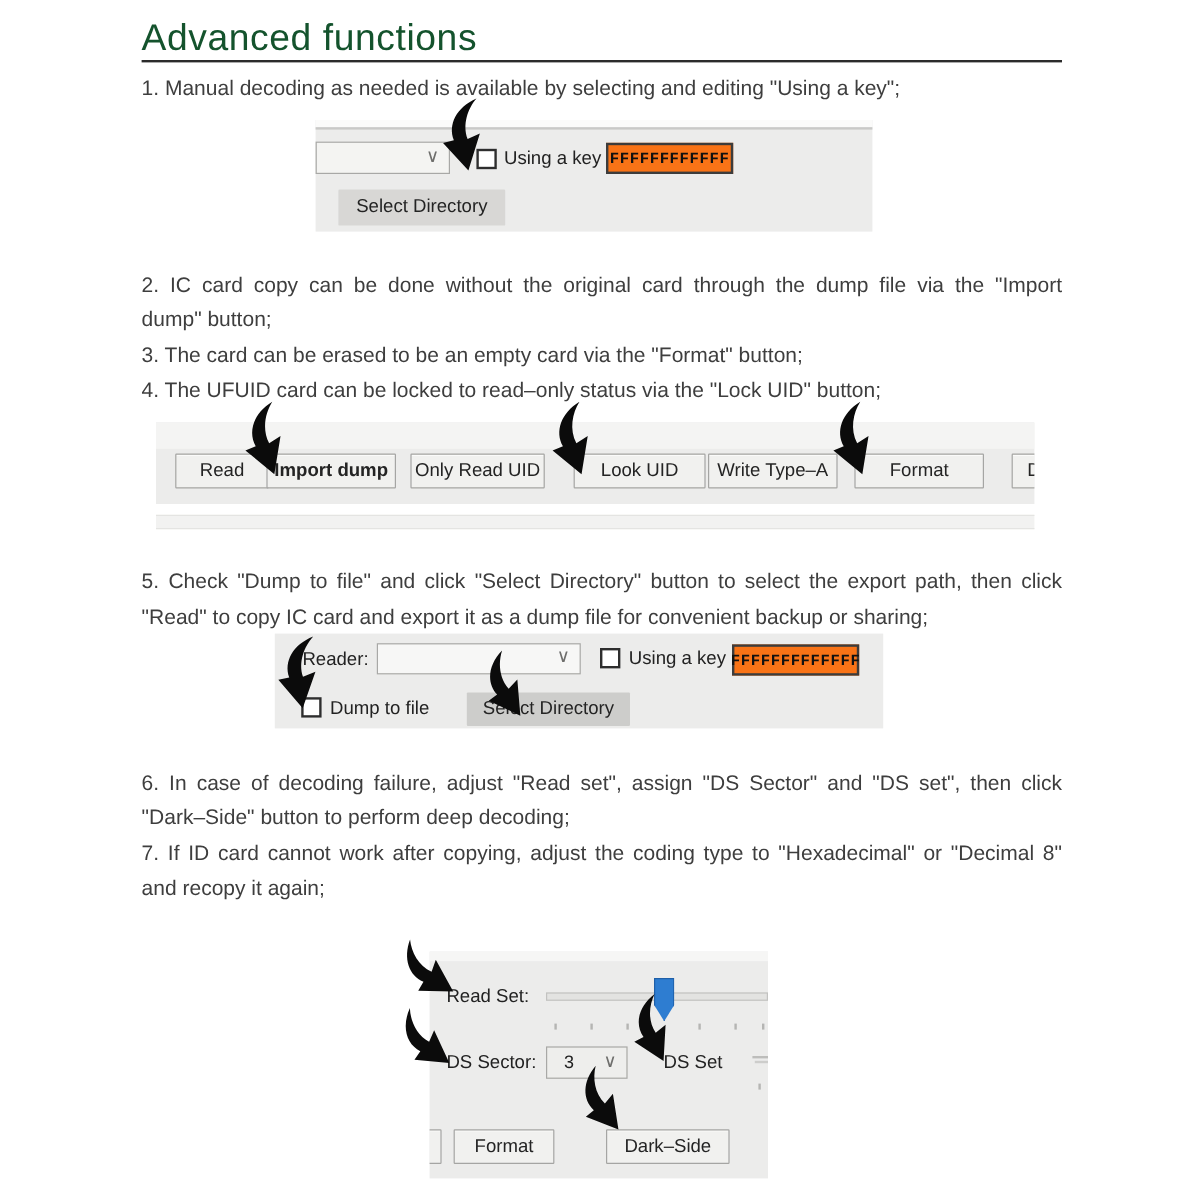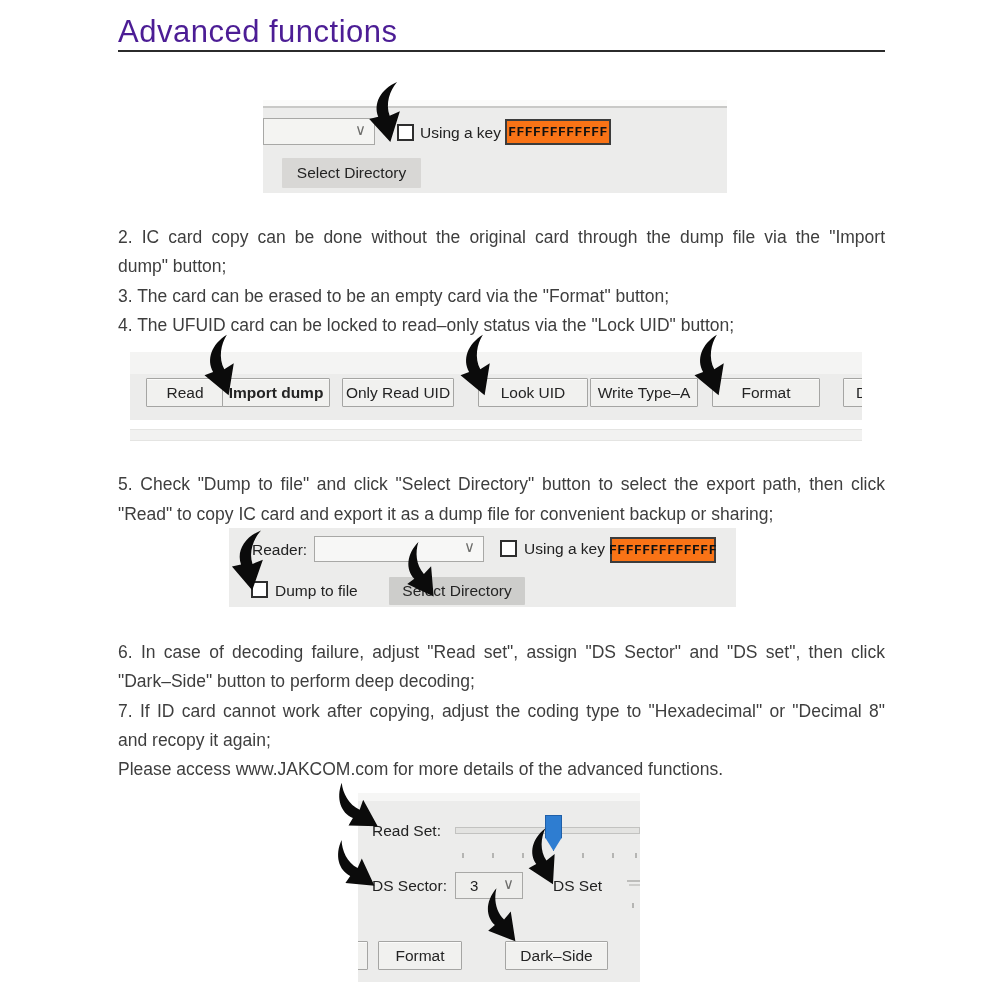--- a/index.html
+++ b/index.html
@@ -1,19 +1,19 @@
 <!DOCTYPE html>
 <html><head>
 <meta charset="utf-8">
 <style>
   html,body{margin:0;padding:0;background:#fff;}
   .page{position:relative;width:1000px;height:1000px;background:#ffffff;
         font-family:"Liberation Sans",sans-serif;color:#3d3d3d;overflow:hidden;}
   .abs{position:absolute;}
-  .title{left:118px;top:14px;font-size:31px;color:#4c1d95;letter-spacing:.5px;}
+  .title{left:118px;top:14px;font-size:31px;color:#14532d;letter-spacing:.5px;}
   .rule{left:118px;top:50px;width:767px;height:2px;background:#2b2b2b;}
   .tline{left:118px;width:767px;font-size:17.5px;line-height:22px;color:#3e3e3e;white-space:nowrap;}
   .jfy{white-space:normal;text-align:justify;text-align-last:justify;}
   
   .panel{background:#ececeb;position:absolute;}
   
   .dd{position:absolute;background:#f4f4f2;border:1px solid #a8a8a6;box-sizing:border-box;}
   .dd .chev{position:absolute;right:8px;top:50%;transform:translateY(-62%);font-size:15px;color:#6e6e6c;}
   .cb{position:absolute;width:17px;height:17px;background:#fff;border:2px solid #2e2e2e;box-sizing:border-box;}
   .lbl{position:absolute;font-size:15.5px;color:#222;white-space:nowrap;}
@@ -32,31 +32,31 @@
   .strip{position:absolute;background:#f2f2f1;border-top:1px solid #e4e4e2;border-bottom:1px solid #e4e4e2;box-sizing:border-box;}
 </style>
 </head>
 <body>
 
 <div class="page">
 
   <div class="abs title">Advanced functions</div>
   <div class="abs rule"></div>
 
+  <div class="abs tline" style="top:62px">1. Manual decoding as needed is available by selecting and editing "Using a key";</div>
   <div class="abs tline jfy" style="top:226px">2. IC card copy can be done without the original card through the dump file via the "Import</div>
   <div class="abs tline" style="top:255px">dump" button;</div>
   <div class="abs tline" style="top:285px">3. The card can be erased to be an empty card via the "Format" button;</div>
   <div class="abs tline" style="top:314px">4. The UFUID card can be locked to read–only status via the "Lock UID" button;</div>
   <div class="abs tline jfy" style="top:473px">5. Check "Dump to file" and click "Select Directory" button to select the export path, then click</div>
   <div class="abs tline" style="top:503px">"Read" to copy IC card and export it as a dump file for convenient backup or sharing;</div>
   <div class="abs tline jfy" style="top:641px">6. In case of decoding failure, adjust "Read set", assign "DS Sector" and "DS set", then click</div>
   <div class="abs tline" style="top:670px">"Dark–Side" button to perform deep decoding;</div>
   <div class="abs tline jfy" style="top:700px">7. If ID card cannot work after copying, adjust the coding type to "Hexadecimal" or "Decimal 8"</div>
   <div class="abs tline" style="top:729px">and recopy it again;</div>
-  <div class="abs tline" style="top:758px">Please access www.JAKCOM.com for more details of the advanced functions.</div>
 
   <div class="panel" style="left:263px;top:100px;width:464px;height:93px;">
     <div style="position:absolute;left:0;top:0;width:100%;height:6px;background:#fbfbfa;"></div>
     <div style="position:absolute;left:0;top:6px;width:100%;height:2px;background:#c9c9c7;"></div>
     <div class="dd" style="left:0;top:18px;width:112px;height:27px;">
       <span></span>
       <span class="chev">∨</span>
     </div>
     <div class="cb" style="left:134px;top:24px;"></div>
     <div class="lbl" style="left:157px;top:24px;">Using a key</div>

